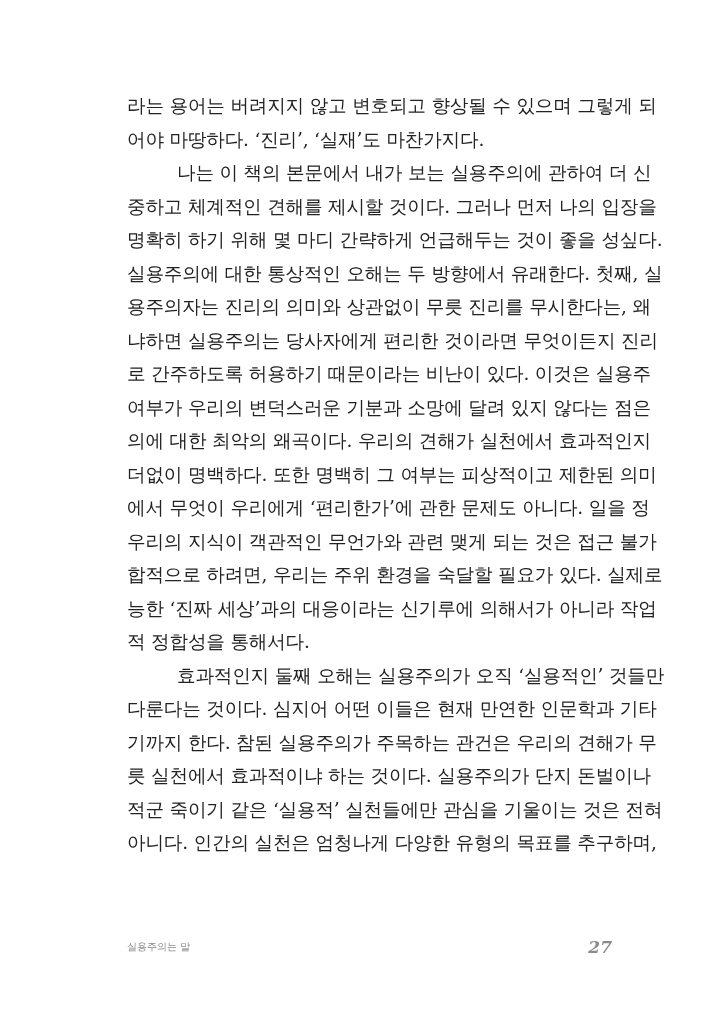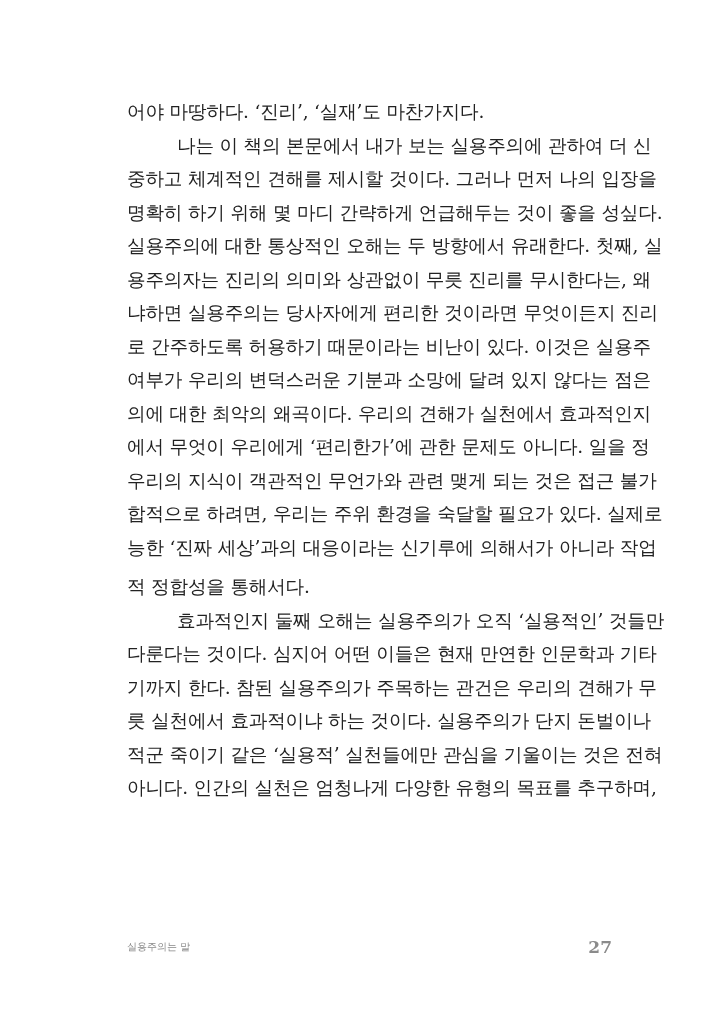--- a/index.html
+++ b/index.html
@@ -37,21 +37,20 @@
       text-align: justify;
       text-align-last: justify;
       letter-spacing: -0.2px;
       overflow: visible;
     }
     .line.indent {
       padding-left: 50px;
     }
     .line.last {
       text-align-last: left;
-      margin-top: 6px;
     }
     .footer-label {
       position: absolute;
       left: 127px;
       top: 940px;
       font-family: "DejaVu Sans", "Liberation Sans", sans-serif;
       font-size: 10px;
       color: #8a8a8a;
       line-height: 14px;
     }
@@ -59,39 +58,42 @@
       position: absolute;
       left: 588px;
       top: 936px;
       width: 24px;
       text-align: right;
       font-family: "DejaVu Serif", "Liberation Serif", serif;
       font-weight: bold;
       font-size: 17px;
       color: #8a8a8a;
       line-height: 22px;
+      font-style: italic;
     }
   </style>
 </head>
 <body>
 
 <div class="page">
   <div class="body-text">
 
+    <span class="line">라는 용어는 버려지지 않고 변호되고 향상될 수 있으며 그렇게 되</span>
     <span class="line last">어야 마땅하다. ‘진리’, ‘실재’도 마찬가지다.</span>
 
     <span class="line indent">나는 이 책의 본문에서 내가 보는 실용주의에 관하여 더 신</span>
     <span class="line">중하고 체계적인 견해를 제시할 것이다. 그러나 먼저 나의 입장을</span>
     <span class="line">명확히 하기 위해 몇 마디 간략하게 언급해두는 것이 좋을 성싶다.</span>
     <span class="line">실용주의에 대한 통상적인 오해는 두 방향에서 유래한다. 첫째, 실</span>
     <span class="line">용주의자는 진리의 의미와 상관없이 무릇 진리를 무시한다는, 왜</span>
     <span class="line">냐하면 실용주의는 당사자에게 편리한 것이라면 무엇이든지 진리</span>
     <span class="line">로 간주하도록 허용하기 때문이라는 비난이 있다. 이것은 실용주</span>
     <span class="line">여부가 우리의 변덕스러운 기분과 소망에 달려 있지 않다는 점은</span>
     <span class="line">의에 대한 최악의 왜곡이다. 우리의 견해가 실천에서 효과적인지</span>
+    <span class="line">더없이 명백하다. 또한 명백히 그 여부는 피상적이고 제한된 의미</span>
     <span class="line">에서 무엇이 우리에게 ‘편리한가’에 관한 문제도 아니다. 일을 정</span>
     <span class="line">우리의 지식이 객관적인 무언가와 관련 맺게 되는 것은 접근 불가</span>
     <span class="line">합적으로 하려면, 우리는 주위 환경을 숙달할 필요가 있다. 실제로</span>
     <span class="line">능한 ‘진짜 세상’과의 대응이라는 신기루에 의해서가 아니라 작업</span>
     <span class="line last">적 정합성을 통해서다.</span>
 
     <span class="line indent">효과적인지 둘째 오해는 실용주의가 오직 ‘실용적인’ 것들만</span>
     <span class="line">다룬다는 것이다. 심지어 어떤 이들은 현재 만연한 인문학과 기타</span>
     <span class="line">기까지 한다. 참된 실용주의가 주목하는 관건은 우리의 견해가 무</span>
     <span class="line">릇 실천에서 효과적이냐 하는 것이다. 실용주의가 단지 돈벌이나</span>

